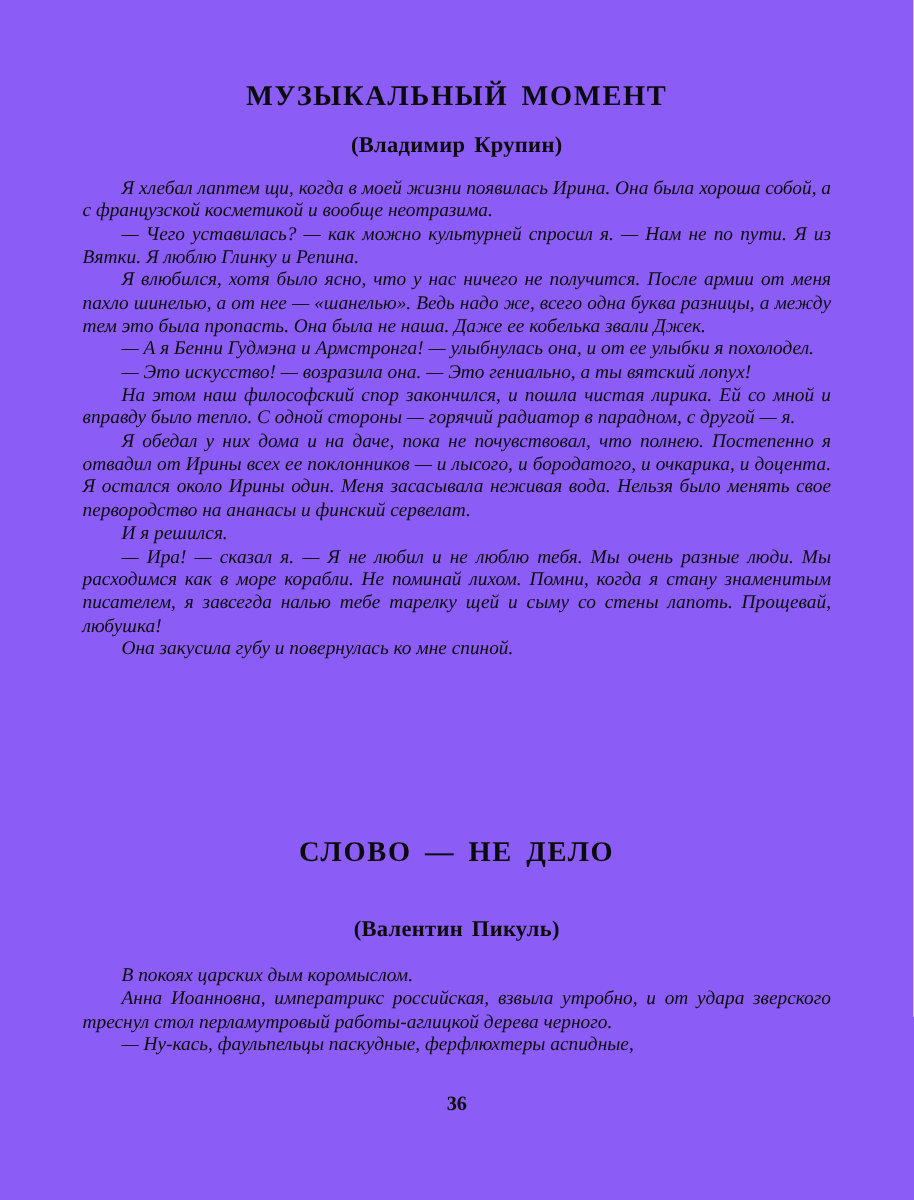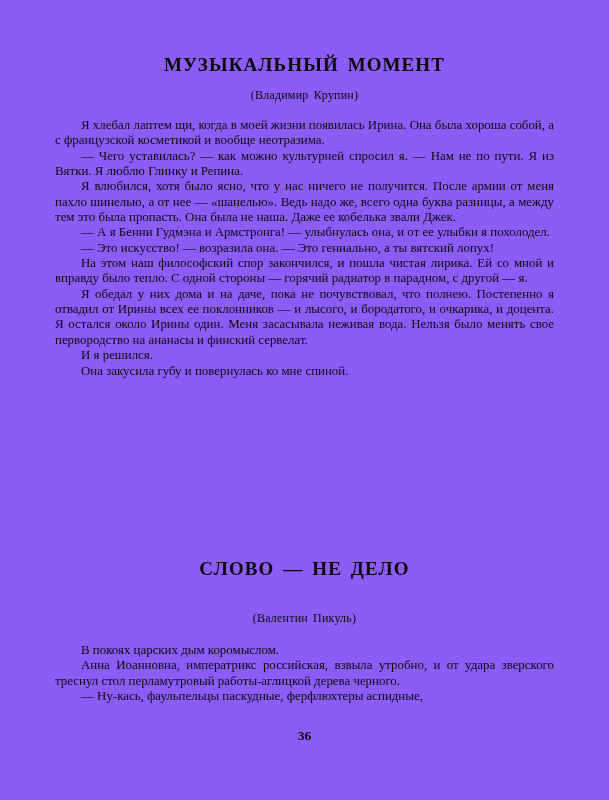--- a/index.html
+++ b/index.html
@@ -31,38 +31,39 @@
   .story-title {
     font-size: 19px;
     font-weight: 700;
     text-align: center;
     letter-spacing: 1.1px;
     margin: 0;
     line-height: 1.2;
     word-spacing: 3px;
   }
   .story-author {
-    font-size: 12px;
-    font-weight: 400;
+    font-size: 15px;
+    font-weight: 700;
     text-align: center;
     letter-spacing: 0.2px;
     margin: 0;
     line-height: 1.2;
     word-spacing: 2px;
   }
 
   
   .para {
     font-size: 12.9px;
     line-height: 15.35px;
     text-align: justify;
     text-justify: inter-word;
     margin: 0;
     text-indent: 26px;
     hyphens: manual;
+    font-style: italic;
   }
   .para.last-of-block {
     text-align: left;
   }
 
   
   .block-title-1 { position: absolute; left: 0; top: 54px;  width: 499px; }
   .block-author-1{ position: absolute; left: 0; top: 88px;  width: 499px; }
   .block-body-1  { position: absolute; left: 0; top: 118px; width: 499px; }
 
@@ -93,20 +94,21 @@
 
     <div class="block-body-1">
         <p class="para">Я хлебал лаптем щи, когда в моей жизни появилась Ирина. Она была хороша собой, а с французской косметикой и вообще неотразима.</p>
         <p class="para">— Чего уставилась?&nbsp;— как можно культурней спросил я.&nbsp;— Нам не по пути. Я из Вятки. Я люблю Глинку и Репина.</p>
         <p class="para">Я влюбился, хотя было ясно, что у нас ничего не получится. После армии от меня пахло шинелью, а от нее&nbsp;— «шанелью». Ведь надо же, всего одна буква разницы, а между тем это была пропасть. Она была не наша. Даже ее кобелька звали Джек.</p>
         <p class="para">— А я Бенни Гудмэна и Армстронга!&nbsp;— улыбнулась она, и от ее улыбки я похолодел.</p>
         <p class="para">— Это искусство!&nbsp;— возразила она.&nbsp;— Это гениально, а ты вятский лопух!</p>
         <p class="para">На этом наш философский спор закончился, и пошла чистая лирика. Ей со мной и вправду было тепло. С одной стороны&nbsp;— горячий радиатор в парадном, с другой&nbsp;— я.</p>
         <p class="para">Я обедал у них дома и на даче, пока не почувствовал, что полнею. Постепенно я отвадил от Ирины всех ее поклонников&nbsp;— и лысого, и бородатого, и очкарика, и доцента. Я остался около Ирины один. Меня засасывала неживая вода. Нельзя было менять свое первородство на ананасы и финский сервелат.</p>
         <p class="para">И я решился.</p>
+        <p class="para">— Ира!&nbsp;— сказал я.&nbsp;— Я не любил и не люблю тебя. Мы очень разные люди. Мы расходимся как в море корабли. Не поминай лихом. Помни, когда я стану знаменитым писателем, я завсегда налью тебе тарелку щей и сыму со стены лапоть. Прощевай, любушка!</p>
         <p class="para">Она закусила губу и повернулась ко мне спиной.</p>
       </div>
 
     <h1 class="story-title block-title-2">СЛОВО&nbsp;— НЕ ДЕЛО</h1>
 
     <div class="story-author block-author-2">(Валентин Пикуль)</div>
 
     <div class="block-body-2">
         <p class="para">В покоях царских дым коромыслом.</p>
         <p class="para">Анна Иоанновна, императрикс российская, взвыла утробно, и от удара зверского треснул стол перламутровый работы-аглицкой дерева черного.</p>

